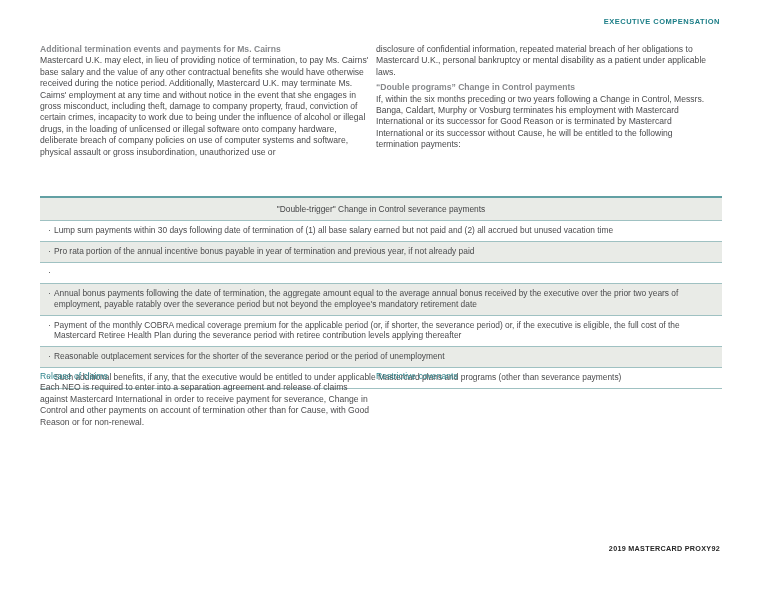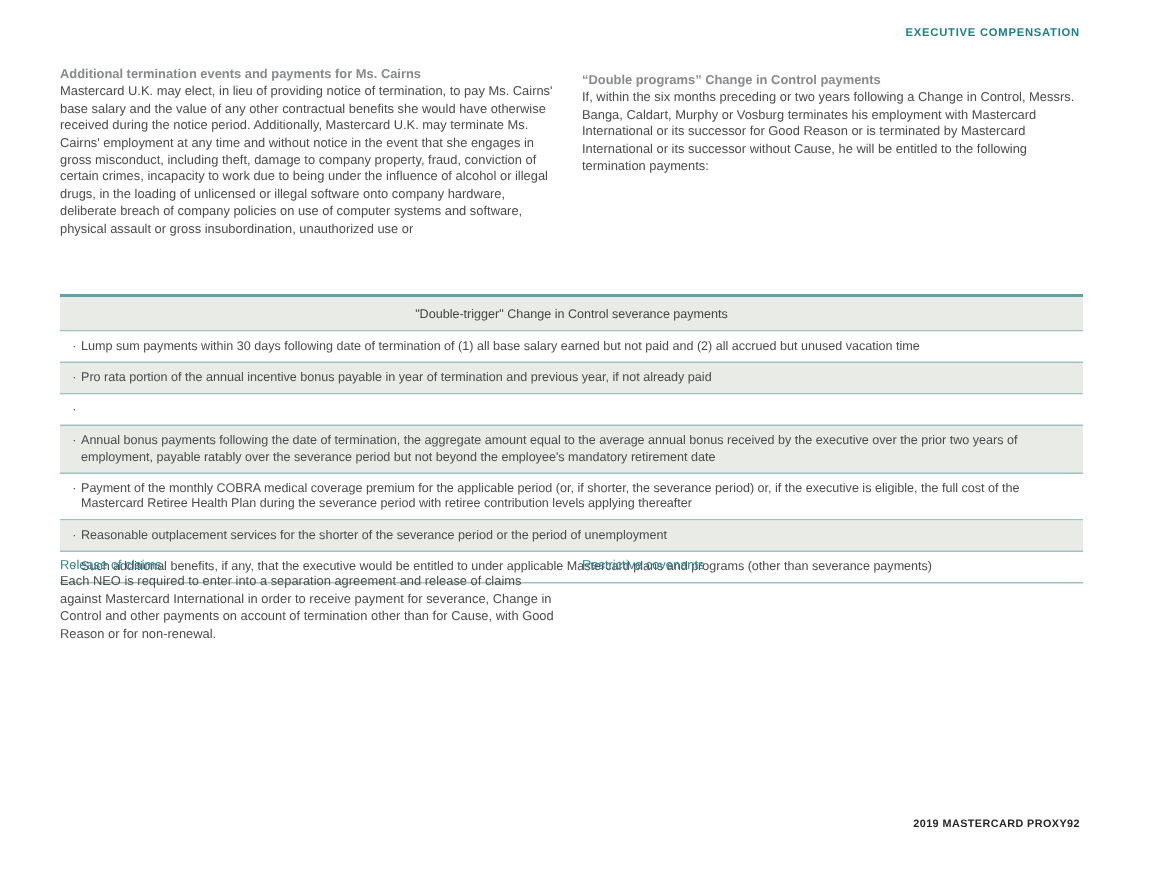--- a/index.html
+++ b/index.html
@@ -12,21 +12,21 @@
     overflow:hidden;
   }
   .page { position:absolute; inset:0; }
 
   .header-label{
     position:absolute; top:17px; right:48px;
     font-size:7.5px; font-weight:bold; letter-spacing:0.5px;
     color:#1c7e87;
   }
 
-  .cols{ position:absolute; left:40px; width:682px; display:flex; gap:14px; }
+  .cols{ position:absolute; left:40px; width:682px; display:flex; gap:2px; }
   .cols-top{ top:44px; }
   .cols-bottom{ top:371px; }
   .col{ width:334px; font-size:8.6px; line-height:11.4px; }
 
   .subhead-gray{
     font-weight:bold; color:#87898c; font-size:8.6px; line-height:11.4px;
   }
   .para{ color:#4b4b4d; }
   .spacer-sm{ height:4px; }
 
@@ -68,20 +68,21 @@
 <div class="page">
 
   <div class="header-label">EXECUTIVE COMPENSATION</div>
 
   <div class="cols cols-top">
     <div class="col">
       <div class="subhead-gray">Additional termination events and payments for Ms. Cairns</div>
       <div class="para">Mastercard U.K. may elect, in lieu of providing notice of termination, to pay Ms. Cairns' base salary and the value of any other contractual benefits she would have otherwise received during the notice period. Additionally, Mastercard U.K. may terminate Ms. Cairns' employment at any time and without notice in the event that she engages in gross misconduct, including theft, damage to company property, fraud, conviction of certain crimes, incapacity to work due to being under the influence of alcohol or illegal drugs, in the loading of unlicensed or illegal software onto company hardware, deliberate breach of company policies on use of computer systems and software, physical assault or gross insubordination, unauthorized use or</div>
     </div>
     <div class="col">
+      <div class="para">disclosure of confidential information, repeated material breach of her obligations to Mastercard U.K., personal bankruptcy or mental disability as a patient under applicable laws.</div>
       <div class="spacer-sm"></div>
       <div class="subhead-gray">“Double programs” Change in Control payments</div>
       <div class="para">If, within the six months preceding or two years following a Change in Control, Messrs. Banga, Caldart, Murphy or Vosburg terminates his employment with Mastercard International or its successor for Good Reason or is terminated by Mastercard International or its successor without Cause, he will be entitled to the following termination payments:</div>
     </div>
   </div>
 
   <div class="severance-table">
     <div class="tbl-header">"Double-trigger" Change in Control severance payments</div>
 
     <div class="tbl-row">

